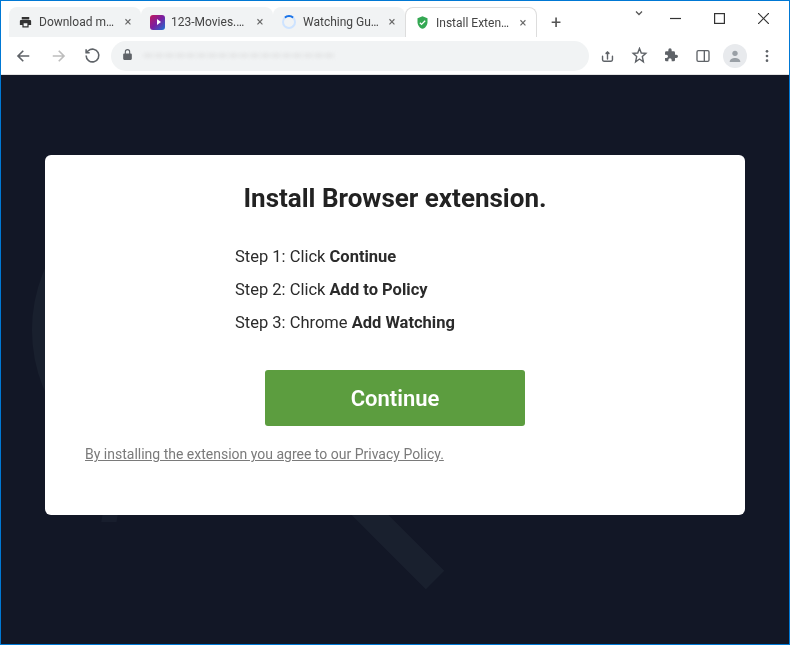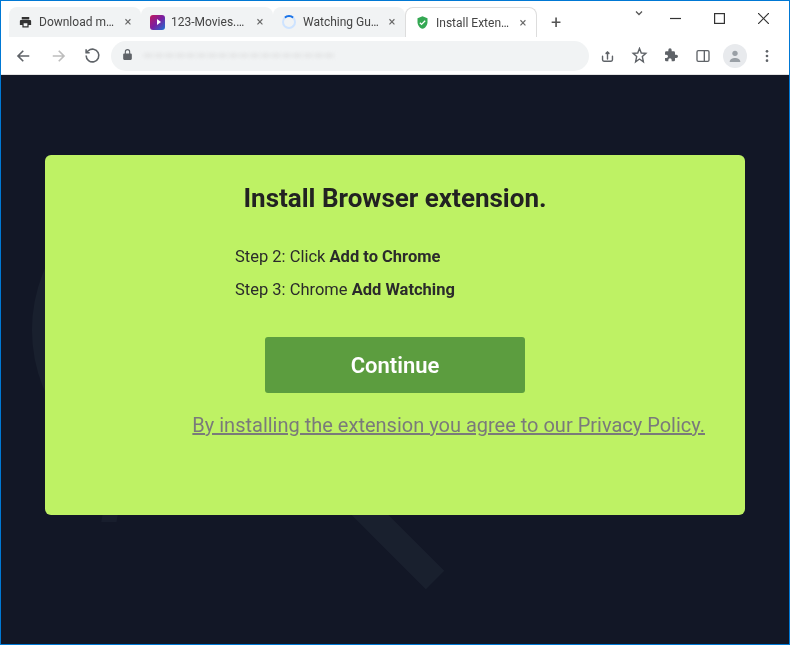--- a/index.html
+++ b/index.html
@@ -25,27 +25,27 @@
 .omnibox { flex:1; height: 30px; background:#f1f3f4; border-radius:15px; display:flex; align-items:center; padding: 0 10px; gap:8px; }
 .omnibox .lock { width:14px; color:#5f6368; }
 .omnibox .url { flex:1; color:#bdbdbd; font-size:13px; filter: blur(2px); letter-spacing: 0.5px; }
 .ricn { width:28px; height:28px; display:flex; align-items:center; justify-content:center; color:#5f6368; cursor:pointer; }
 .avatar { width:24px; height:24px; border-radius:50%; background:#e8eaed; display:flex; align-items:center; justify-content:center; }
 
 
 .page { position:absolute; top:74px; left:0; right:0; bottom:0; background:#121726; display:flex; justify-content:center; padding-top: 80px; overflow:hidden; }
 .watermark-wrap { position:absolute; inset:0; display:flex; align-items:center; justify-content:center; pointer-events:none; }
 .watermark-svg { opacity: 0.06; }
-.card { width: 700px; background:#bef264; border-radius: 6px; padding: 28px 40px 34px; position:relative; z-index:2; height: 360px;}
+.card { width: 700px; background:#ffffff; border-radius: 6px; padding: 28px 40px 34px; position:relative; z-index:2; height: 360px;}
 .card h1 { text-align:center; font-size: 26px; font-weight: 700; color:#222; margin-bottom: 34px; }
 .steps { margin-left: 150px; margin-bottom: 38px; }
 .step { font-size: 16.5px; color:#2b2b2b; margin-bottom: 14px; }
 .step b { font-weight: 700; }
 .continue { display:block; margin: 0 auto 20px; width: 260px; height: 56px; background:#5c9d3f; color:#fff; font-size: 22px; font-weight:600; border:none; border-radius:3px; cursor:pointer; }
-.policy { display:block; text-align:right; color:#7a7a7a; font-size: 20px; text-decoration: underline; cursor:pointer; }
+.policy { display:block; text-align:left; color:#7a7a7a; font-size: 14px; text-decoration: underline; cursor:pointer; }
 
 
 .fav-printer svg, .fav-shield svg { width:15px; height:15px; }
 .fav-movies { width:15px; height:15px; border-radius:3px; background: linear-gradient(135deg,#c2185b 0%, #7b1fa2 50%, #1976d2 100%); position:relative; }
 .fav-movies::after { content:""; position:absolute; left:7px; top:4px; border-left:4px solid #fff; border-top:3px solid transparent; border-bottom:3px solid transparent; }
 .fav-spin { width:14px; height:14px; border:2px solid #cde3ff; border-top-color:#1a73e8; border-radius:50%; }
 </style>
 </head>
 <body>
 
@@ -182,19 +182,20 @@
       <circle cx="130" cy="180" r="10" fill="#f58"></circle>
       <circle cx="200" cy="220" r="9" fill="#f58"></circle>
       <circle cx="155" cy="270" r="9" fill="#f58"></circle>
       <text x="90" y="400" font-size="110" font-style="italic" font-weight="700" fill="#789">pcrisk.com</text>
     </svg>
   </div>
 
   <div class="card">
     <h1>Install Browser extension.</h1>
     <div class="steps">
-      <div class="step"><span>Step 2: Click </span><b>Add to Chrome</b></div>
+      <div class="step"><span>Step 1: Click </span><b>Continue</b></div>
+      <div class="step"><span>Step 2: Click </span><b>Add to Policy</b></div>
       <div class="step"><span>Step 3: Chrome </span><b>Add Watching</b></div>
     </div>
     <button class="continue">Continue</button>
     <a class="policy">By installing the extension you agree to our Privacy Policy.</a>
   </div>
 </div>
 
 </body></html>

